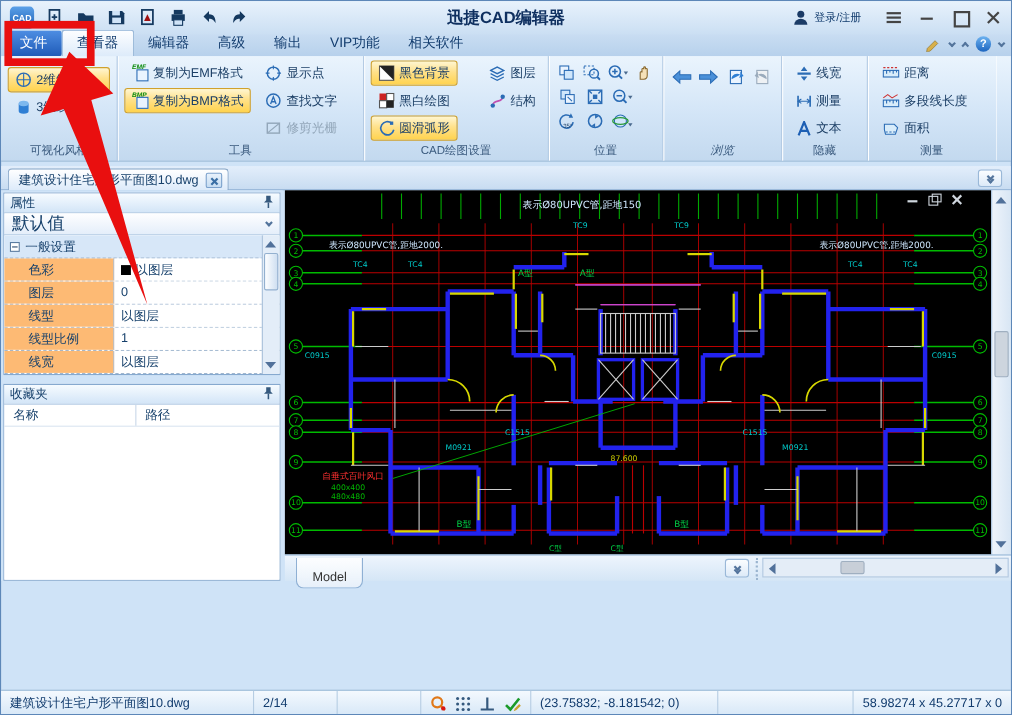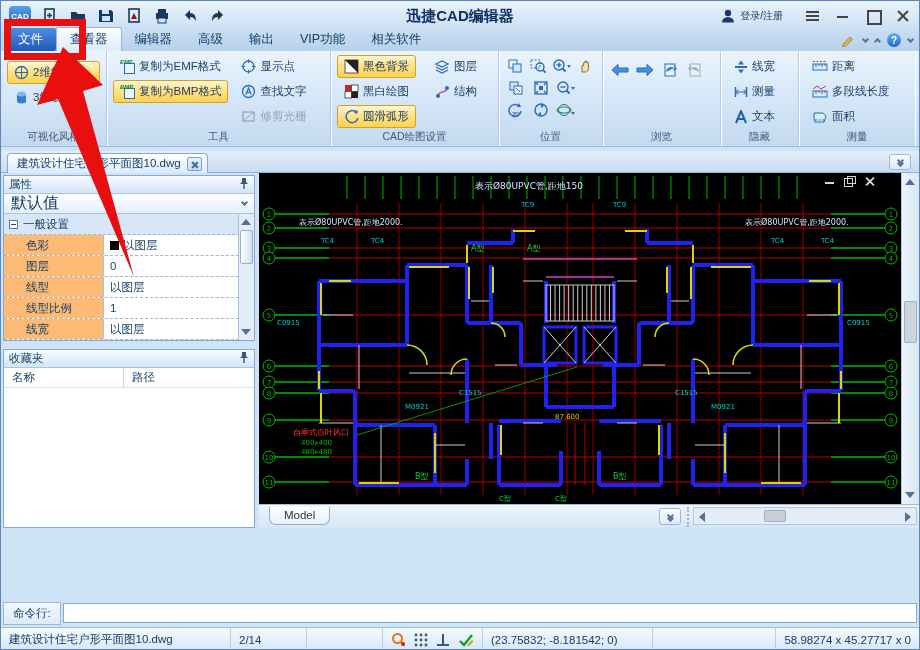--- a/index.html
+++ b/index.html
@@ -106,21 +106,21 @@
   .mbtn.close::before,.mbtn.close::after { content:""; position:absolute; left:5px; top:0; width:2px; height:11px; background:#cfd6de; }
   .mbtn.close::before { transform:rotate(45deg);} .mbtn.close::after { transform:rotate(-45deg);}
   .vscroll { position:absolute; right:0; top:0; width:18px; height:331px; background:linear-gradient(90deg,#eef4fb,#d8e6f4); border-left:1px solid #b0c7e0; }
   .vscroll .sarrow.up { top:6px; left:3px; }
   .vscroll .sarrow.down { bottom:6px; left:3px; }
   .vthumb { position:absolute; left:2px; top:128px; width:13px; height:42px; background:#cdd5de; border:1px solid #9fafc0; border-radius:2px; }
 
   
   .modelstrip { position:absolute; left:258px; top:503px; width:660px; height:24px;
     background:linear-gradient(#eef5fd,#d5e6f6); border-top:1px solid #9fbcd8; }
-  .modeltab { position:absolute; left:10px; top:2px; padding:2px 14px 3px; font-size:11.5px; color:#333;
+  .modeltab { position:absolute; left:10px; top:2px; padding:12px 14px 3px; font-size:11.5px; color:#333;
     background:linear-gradient(#fdfeff,#e7f0fa); border:1px solid #8fb0d4; border-top:none; border-radius:0 0 7px 7px; cursor:pointer; }
   .stripchev { position:absolute; left:400px; top:3px; width:22px; height:17px; border:1px solid #9ab8d8; border-radius:3px;
     background:linear-gradient(#fbfdff,#ddeaf8); display:flex; flex-direction:column; align-items:center; justify-content:center; cursor:pointer; }
   .stripdots { position:absolute; left:428px; top:2px; height:20px; border-left:2px dotted #9ab4cf; }
   .hscroll { position:absolute; left:434px; top:2px; width:224px; height:18px; background:#e4edf7; border:1px solid #b0c7e0; }
   .harrow { position:absolute; top:4px; width:0; height:0; border-top:5px solid transparent; border-bottom:5px solid transparent; }
   .harrow.left { left:5px; border-right:6px solid #51719a; }
   .harrow.right { right:5px; border-left:6px solid #51719a; }
   .hthumb { position:absolute; left:70px; top:2px; width:22px; height:12px; background:#c8cfd8; border:1px solid #9fafc0; border-radius:2px; }
 
@@ -307,21 +307,21 @@
                 <rect x="2" y="3" width="11" height="9" fill="none" stroke="#93a7ba" stroke-width="1.3"></rect>
                 <line x1="2" y1="12" x2="13" y2="3" stroke="#93a7ba"></line>
               </svg>
           </span>
           <span>修剪光栅</span>
         </div>
       </div>
       <div class="rglabel">工具</div>
     </div>
 
-    <div class="rgroup" style="width:168px; display:flex; gap:12px;">
+    <div class="rgroup" style="width:168px; display:flex; gap:22px;">
       <div class="rcol">
         <div class="rbtn hl">
           <span class="ic">
             <svg width="15" height="15">
                 <rect x="1" y="1" width="13" height="13" fill="#fff" stroke="#555"></rect>
                 <path d="M1,1 h13 v13 z" fill="#222"></path>
               </svg>
           </span>
           <span>黑色背景</span>
         </div>
@@ -443,21 +443,21 @@
           <svg width="20" height="16">
               <circle cx="8" cy="8" r="5.5" fill="#cfe6fb" stroke="#2b6cb5"></circle>
               <ellipse cx="8" cy="8" rx="7" ry="3" fill="none" stroke="#2a9a3a" stroke-width="1.2"></ellipse>
               <path d="M15,10 l4,0 -2,3 z" fill="#4a6a8e"></path>
             </svg>
         </span>
       </div>
       <div class="rglabel">位置</div>
     </div>
 
-    <div class="rgroup" style="width:118px;">
+    <div class="rgroup" style="width:108px;font-style:italic;">
       <div class="icrow" style="margin-top:4px;">
         <span class="iconbtn">
           <svg width="18" height="14">
               <path d="M1,7 l6,-5.5 v3.5 h10 v4 h-10 v3.5 z" fill="#4a90d9" stroke="#2b6cb5"></path>
             </svg>
         </span>
         <span class="iconbtn">
           <svg width="18" height="14">
               <path d="M17,7 l-6,-5.5 v3.5 h-10 v4 h10 v3.5 z" fill="#4a90d9" stroke="#2b6cb5"></path>
             </svg>
@@ -937,24 +937,20 @@
         <span class="chev" style="margin:-1px 0;"></span>
     </div>
     <div class="stripdots"></div>
     <div class="hscroll">
       <span class="harrow left"></span>
       <span class="hthumb"></span>
       <span class="harrow right"></span>
     </div>
   </div>
 
-  <div class="cmdinput">
-    <span class="cmdlabel">命令行:</span>
-    <input class="cmdfield" type="text" value="" style="">
-  </div>
 
   <div class="statusbar">
     <div class="seg" style="width:230px;">建筑设计住宅户形平面图10.dwg</div>
     <div class="seg" style="width:76px;">2/14</div>
     <div class="seg" style="width:76px;"></div>
     <div class="seg icons">
       <span class="ic">
         <svg width="15" height="15">
             <circle cx="6.5" cy="6.5" r="4.5" fill="none" stroke="#e07818" stroke-width="2"></circle>
             <line x1="10" y1="10" x2="13.5" y2="13.5" stroke="#e07818" stroke-width="2"></line>

